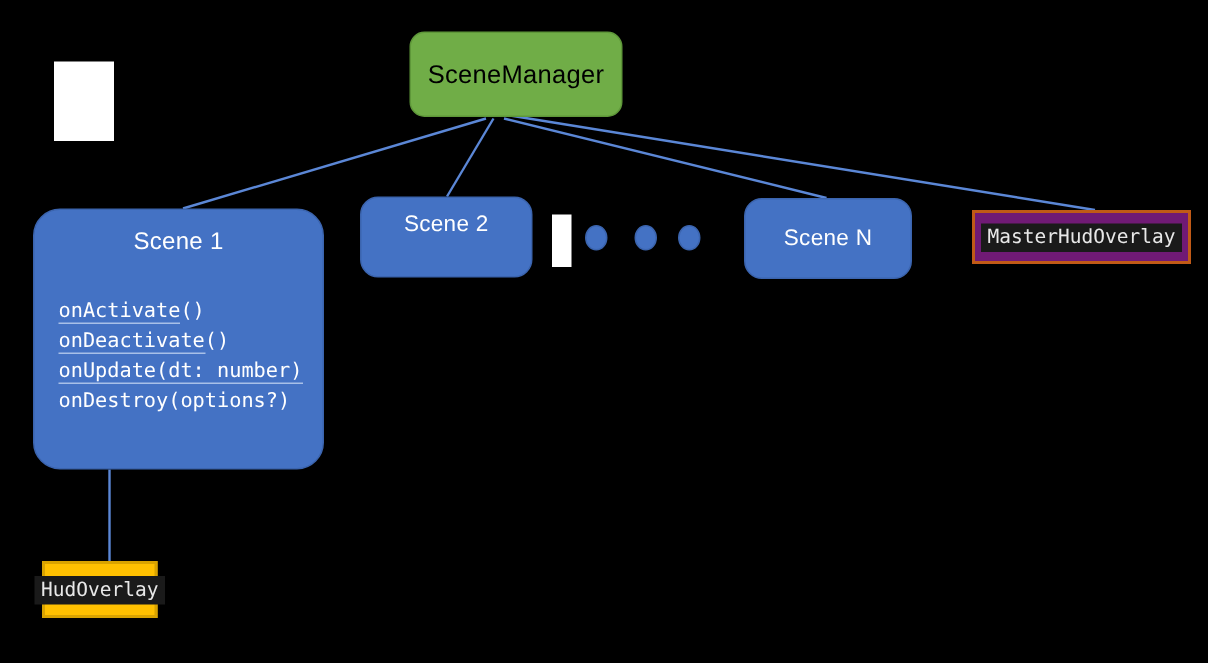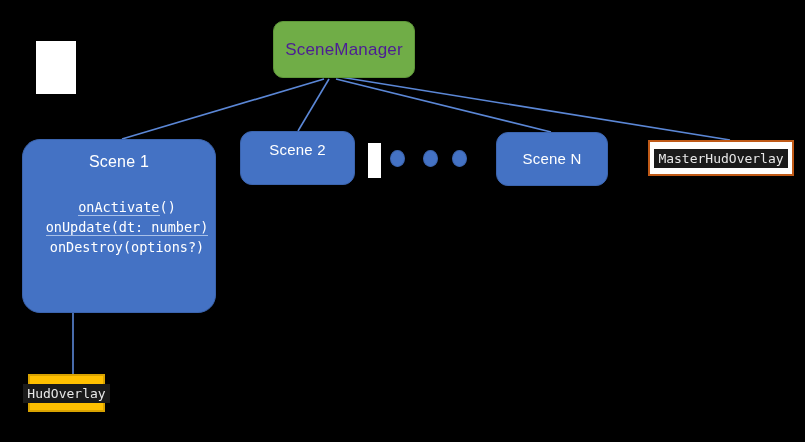--- a/index.html
+++ b/index.html
@@ -36,21 +36,21 @@
     width: 142px;
     height: 57px;
     background: #70AD47;
     border: 1px solid #5E9739;
     border-radius: 10px;
     display: flex;
     align-items: center;
     justify-content: center;
   }
   .scene-manager .title {
-    color: #4c1d95;
+    color: #000000;
     font-size: 17px;
     letter-spacing: .2px;
   }
 
   
   .scene-box {
     background: #4472C4;
     border: 1px solid #3B64AE;
     border-radius: 12px;
   }
@@ -71,21 +71,20 @@
   .scene-1 .title {
     margin-top: 13px;
     font-size: 16px;
   }
   .methods {
     margin: 26px 0 0 16px;
     color: #FFFFFF;
     font-family: "DejaVu Sans Mono", "Liberation Mono", monospace;
     font-size: 13.5px;
     line-height: 20px;
-    text-align: center;
   }
   .methods .m { white-space: pre; }
   .methods .u {
     border-bottom: 1px solid #A8C0E8;
     padding-bottom: 0px;
   }
 
   .scene-2 {
     left: 240px;
     top: 131px;
@@ -144,21 +143,21 @@
     color: #E8E8E8;
     background: #1A1A1A;
     padding: 2px 4px;
     white-space: pre;
   }
   .master-hud {
     left: 648px;
     top: 140px;
     width: 146px;
     height: 36px;
-    background: #ffffff;
+    background: #701a75;
     border: 2px solid #C05A17;
   }
   .hud {
     left: 28px;
     top: 374px;
     width: 77px;
     height: 38px;
     background: #FFC000;
     border: 2px solid #D9A300;
   }
@@ -184,20 +183,21 @@
   <div class="node white-rect white-rect-top"></div>
 
   <div class="node scene-manager">
     <span class="title">SceneManager</span>
   </div>
 
   <div class="node scene-box scene-1">
     <div class="title">Scene 1</div>
     <div class="methods">
       <div class="m"><span class="u">onActivate</span><span>()</span></div>
+      <div class="m"><span class="u">onDeactivate</span><span>()</span></div>
       <div class="m"><span class="u">onUpdate</span><span class="u">(dt: number)</span></div>
       <div class="m"><span>onDestroy</span><span>(options?)</span></div>
     </div>
   </div>
 
   <div class="node scene-box scene-2">
     <div class="title">Scene 2</div>
   </div>
 
   <div class="node white-rect white-rect-mid"></div>

